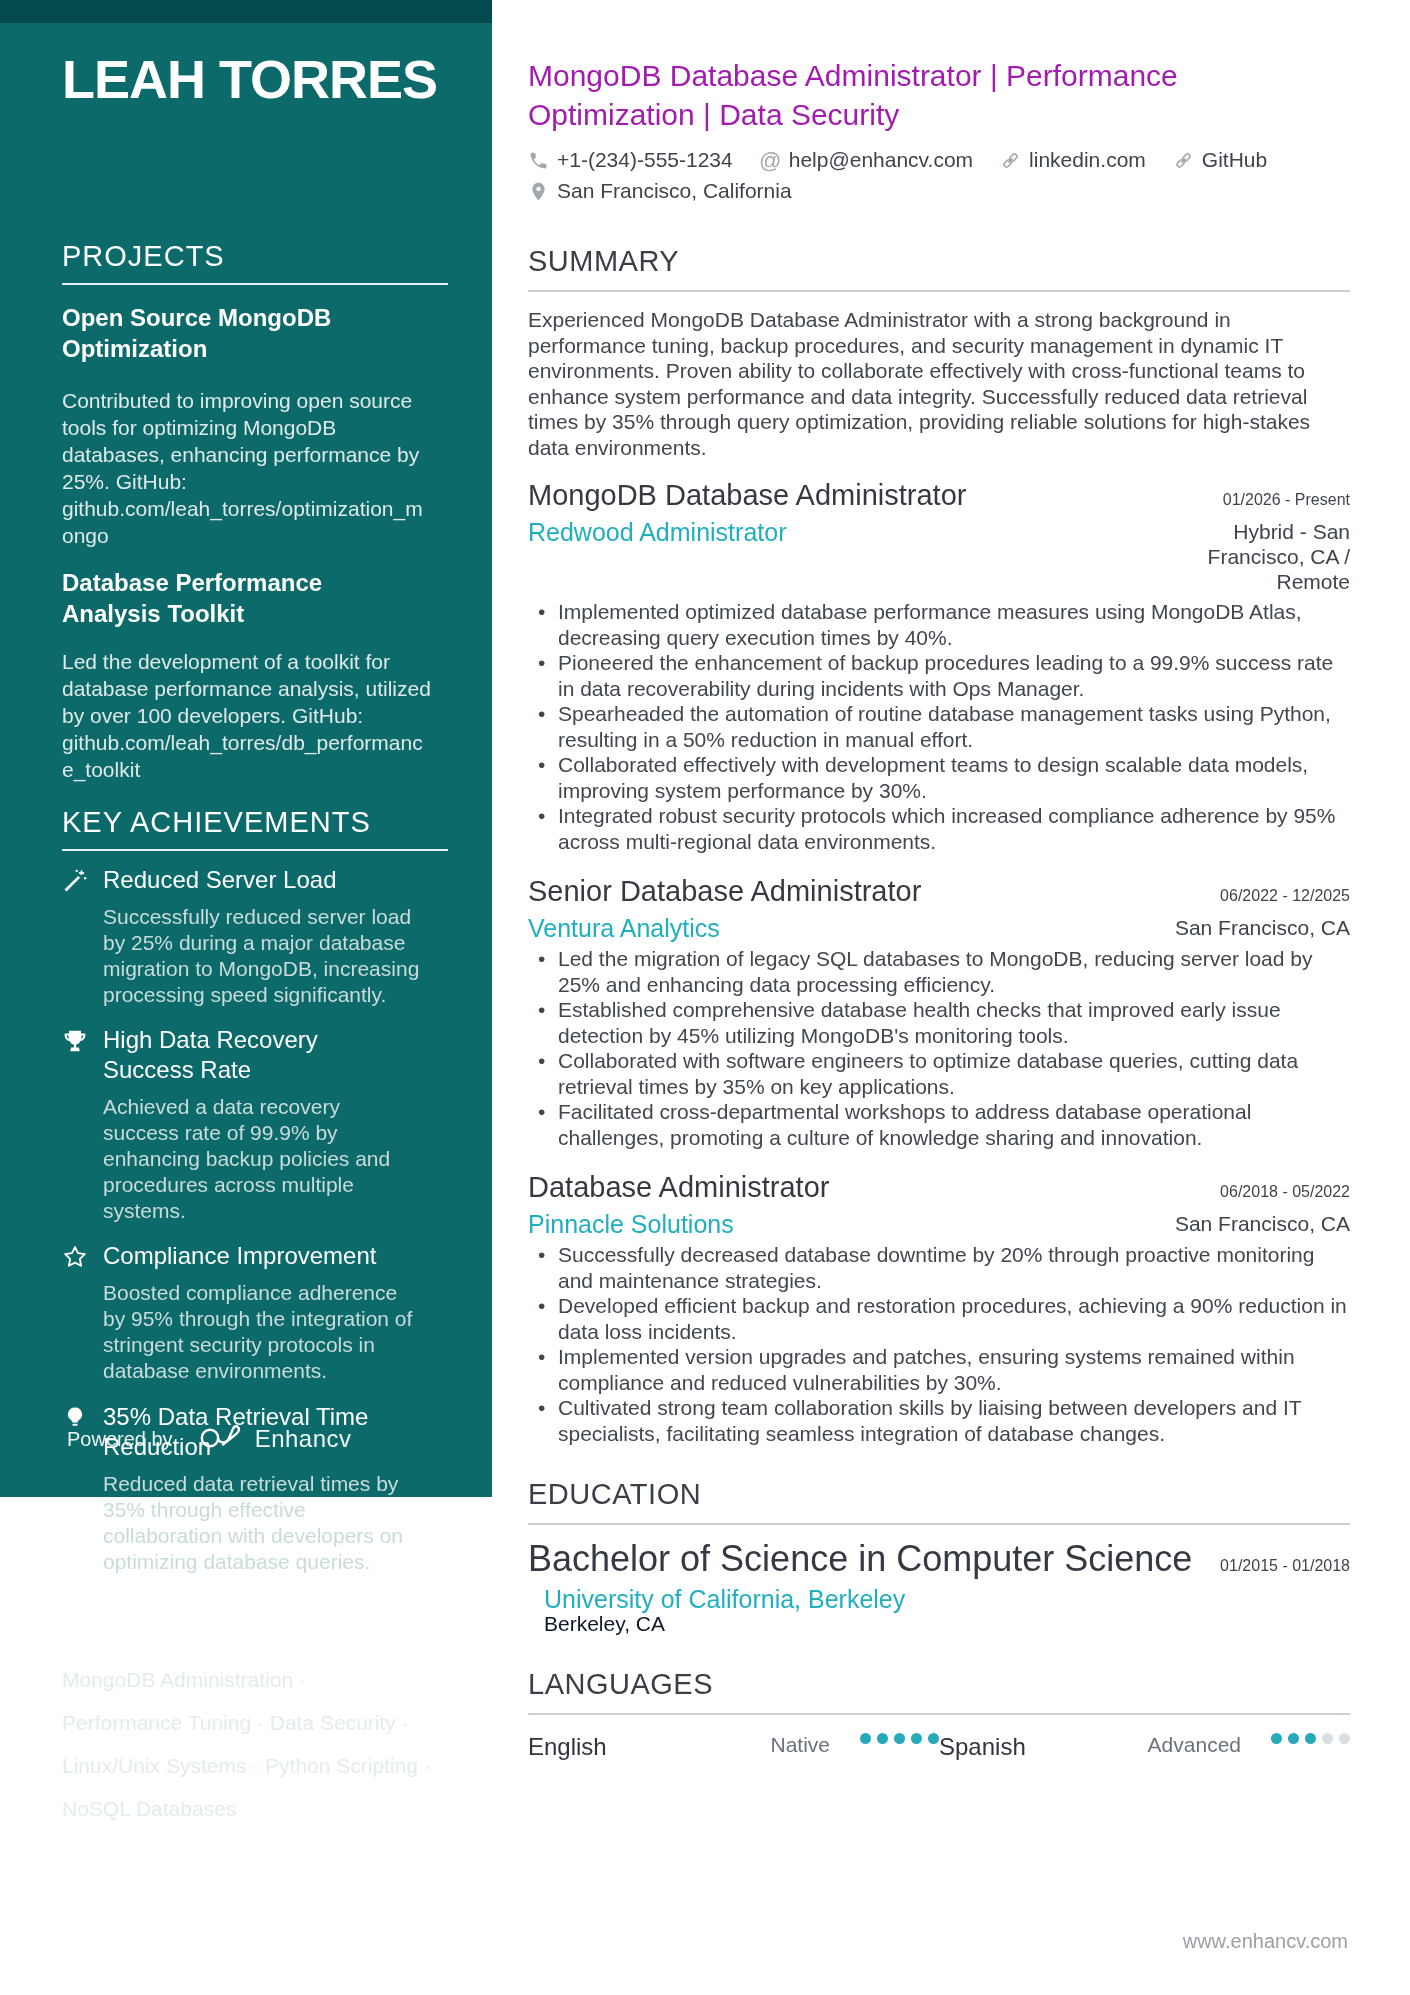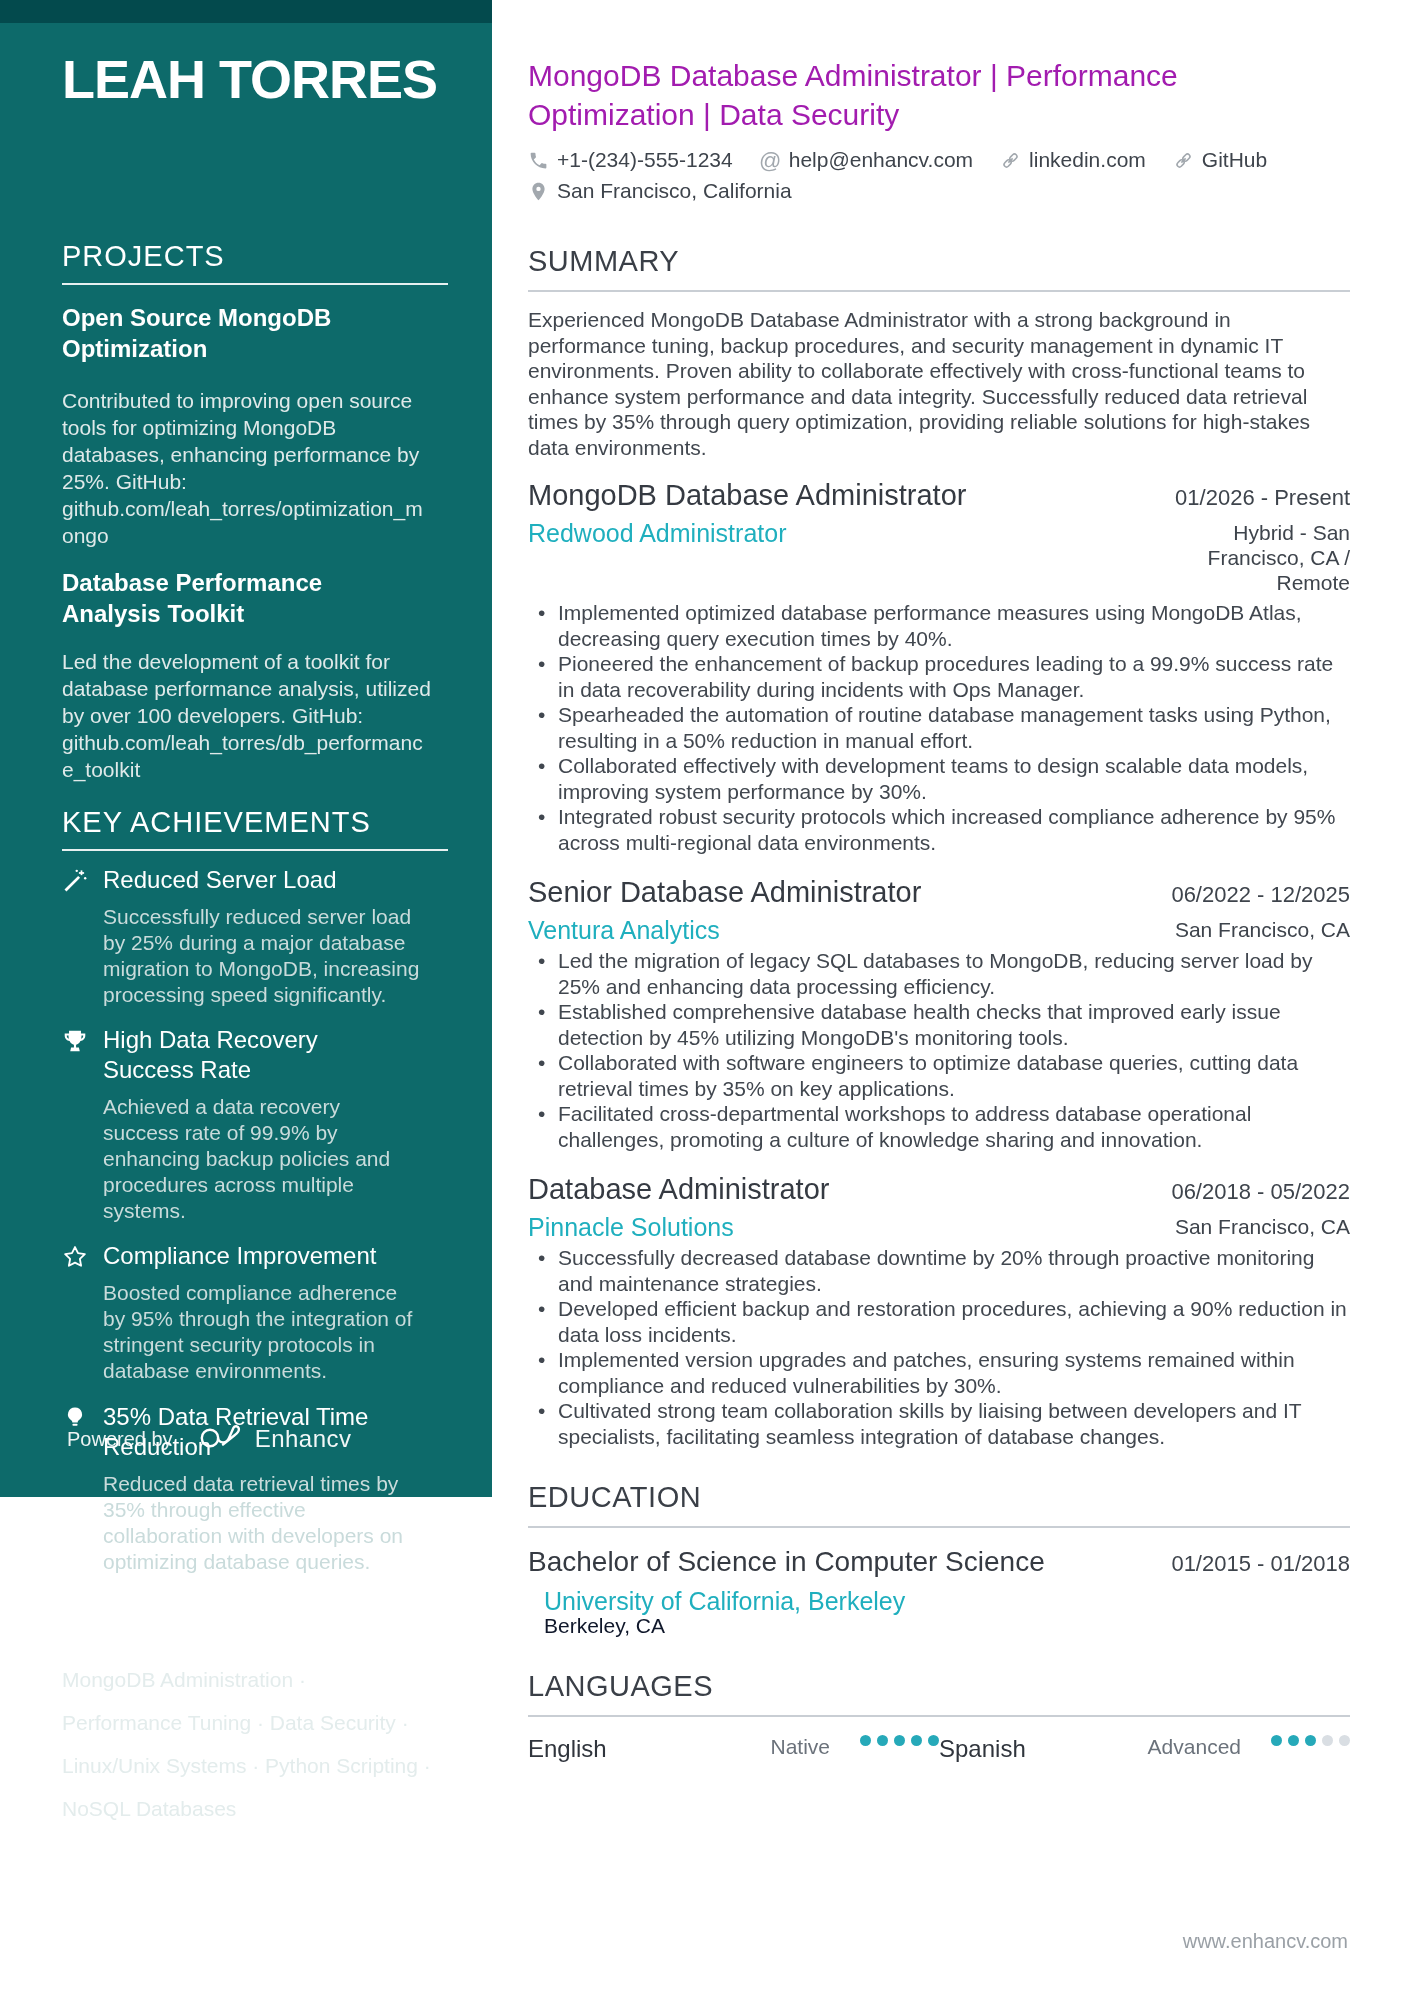--- a/index.html
+++ b/index.html
@@ -51,31 +51,31 @@
   .h-summary { margin-top:44px; }
   .h-exp { margin-top:38px; }
   .h-edu { margin-top:34px; }
   .h-lang { margin-top:34px; }
   .summary-text { margin-top:15px; font-size:21px; line-height:25.5px; color:#41474f; }
 
   .job { margin-top:20px; }
   .job.later { margin-top:22px; }
   .job-head { display:flex; justify-content:space-between; align-items:baseline; }
   .job-title { font-size:29px; line-height:30px; color:#353a42; font-weight:500; }
-  .job-date { font-size:22px; color:#3e444c; white-space:nowrap; }
+  .job-date { font-size:16px; color:#3e444c; white-space:nowrap; }
   .job-sub { display:flex; justify-content:space-between; align-items:flex-start; margin-top:9px; }
   .job-company { font-size:25px; line-height:26px; color:#1fafbe; }
   .job-meta { font-size:21px; line-height:25px; color:#3e444c; text-align:right; }
   .meta-narrow { max-width:152px; }
   .bullets { margin-top:5px; list-style:none; }
   .bullets li { position:relative; padding-left:30px; font-size:21px; line-height:25.5px; color:#41474f; }
   .bullets li::before { content:"•"; position:absolute; left:10px; top:0; color:#41474f; }
 
   .edu-head { display:flex; justify-content:space-between; align-items:baseline; margin-top:19px; }
-  .edu-degree { font-size:28px; line-height:30px; color:#353a42; font-weight:500; }
+  .edu-degree { font-size:36px; line-height:30px; color:#353a42; font-weight:500; }
   .edu-sub { display:flex; justify-content:center; align-items:baseline; margin-top:11px;flex-direction:column; }
   .edu-school { font-size:25px; line-height:26px; color:#1fafbe; }
   .edu-loc { font-size:21px; color:#0f172a;margin-left:16px; }
 
   .lang-row { margin-top:18px; display:flex; }
   .lang { display:flex; align-items:flex-start; width:413px; }
   .lang-name { font-size:24px; color:#30353d; flex:1; }
   .lang-level { font-size:21px; color:#6b727b; margin-right:24px; }
   .dots { display:flex; align-items:center; }
   .dot { width:11px; height:11px; border-radius:50%; background:#d9dee3; margin-left:6px; }

